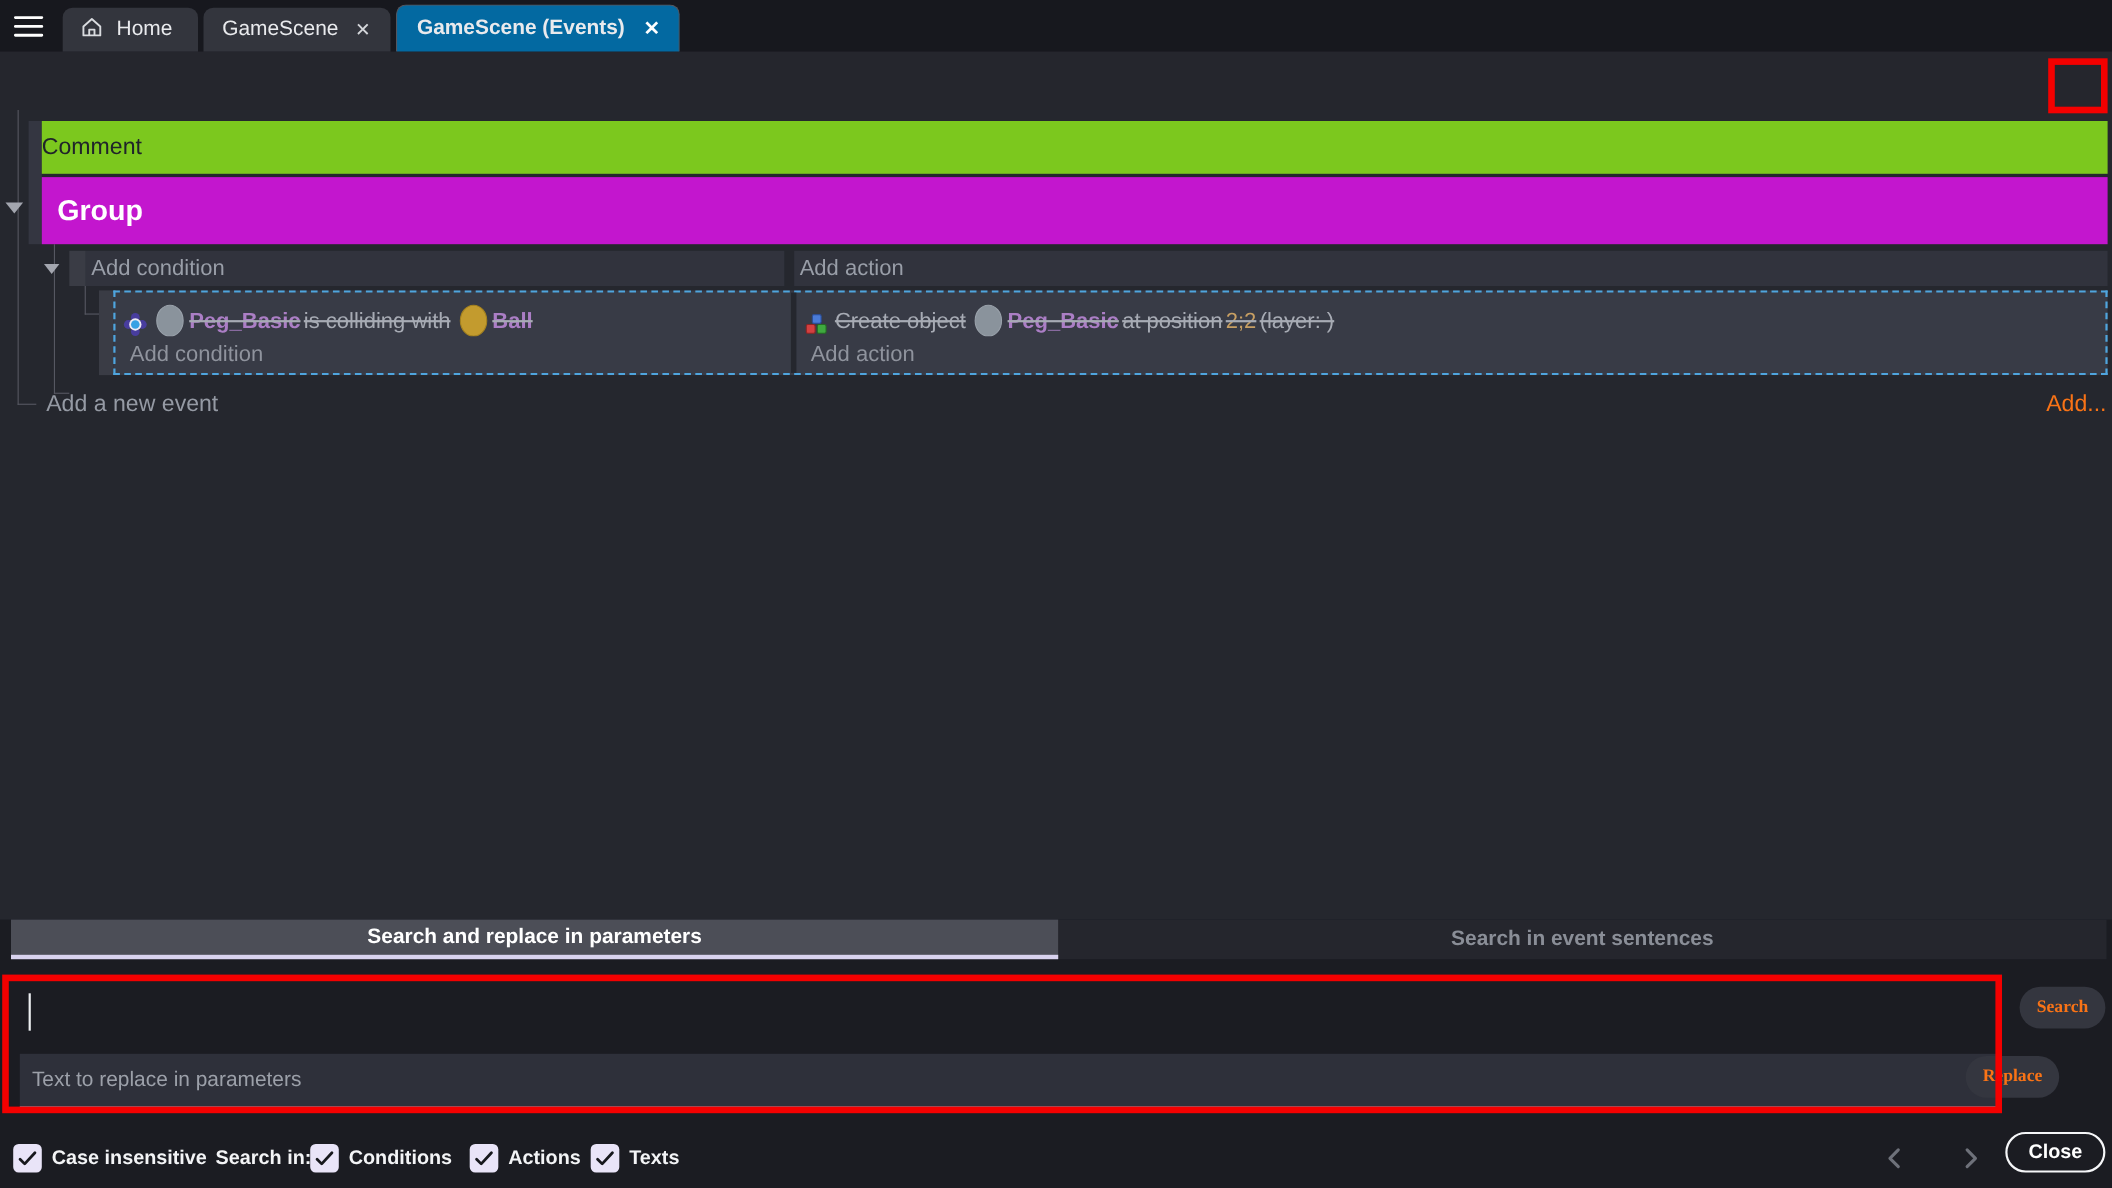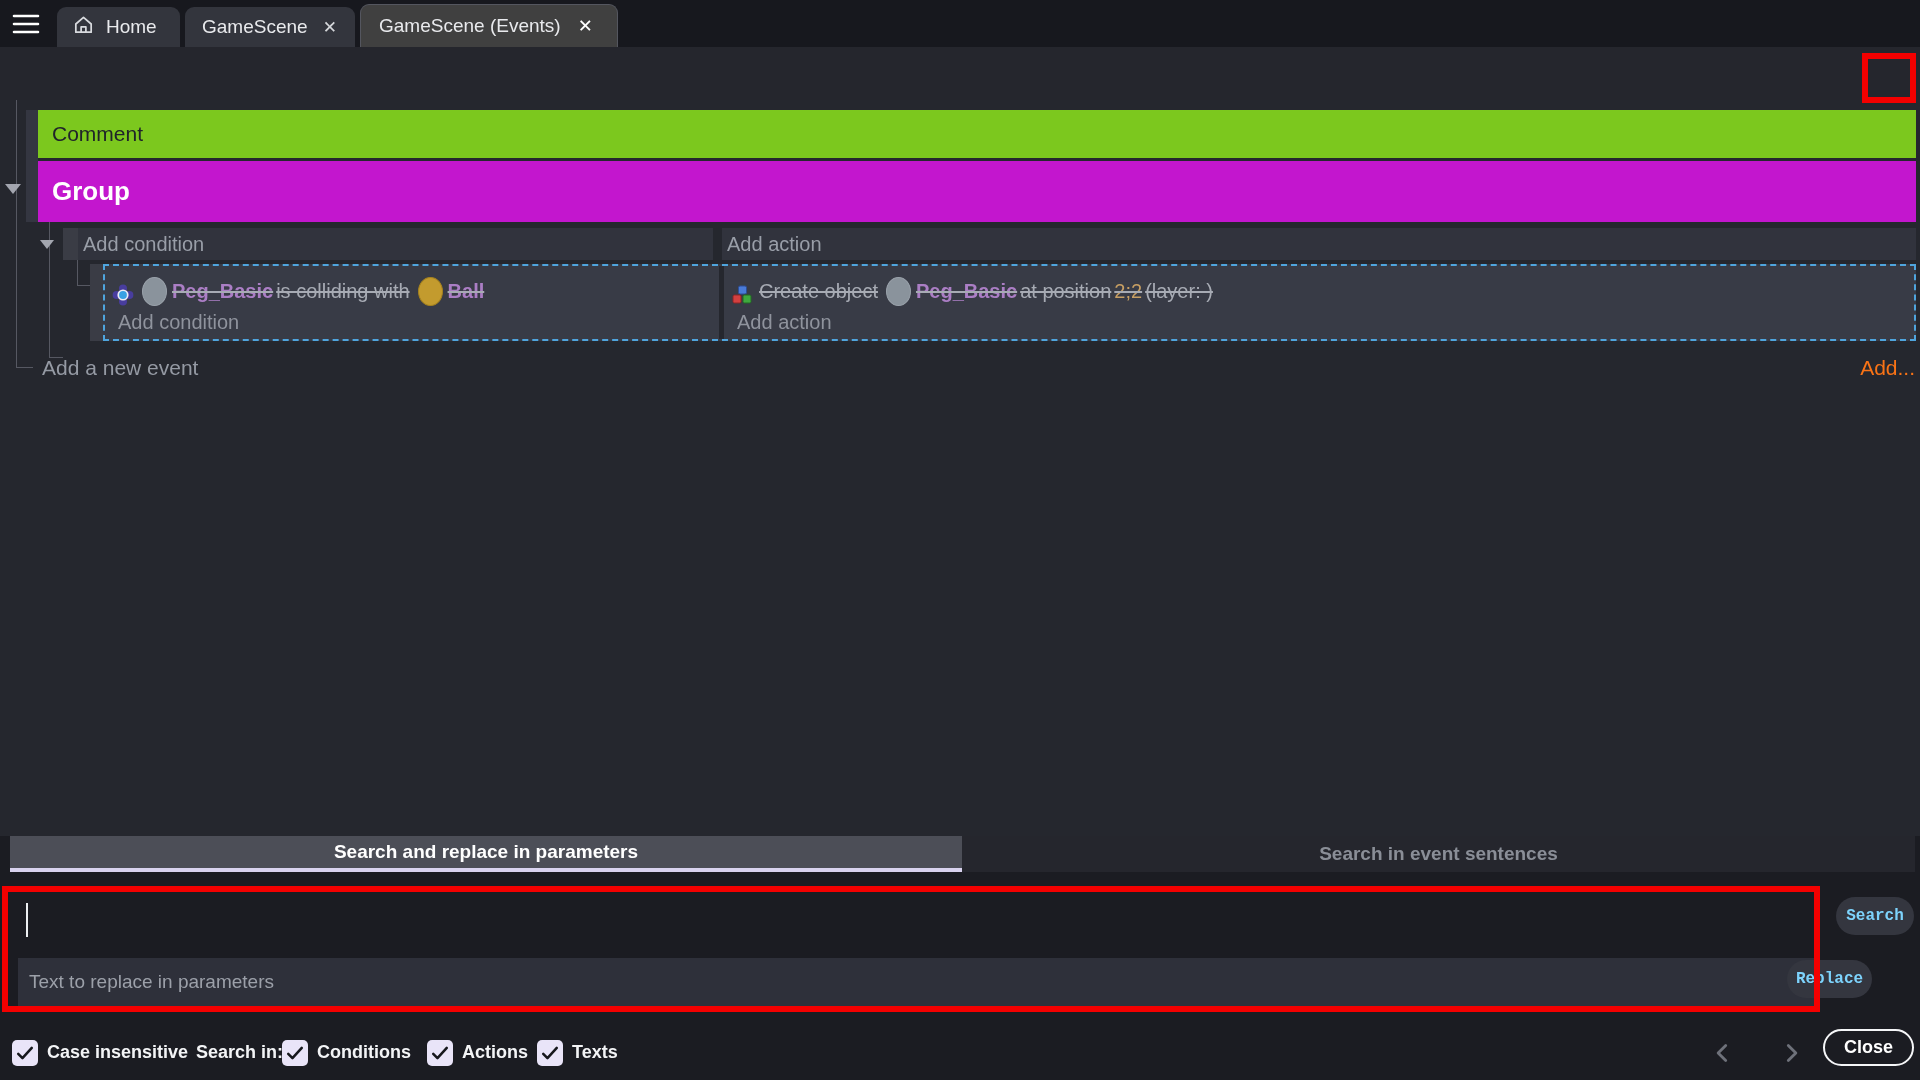--- a/index.html
+++ b/index.html
@@ -6,21 +6,21 @@
   html,body{background:#14151a}
   body{font-family:"Liberation Sans",sans-serif}
   .app{position:relative;width:1920px;height:1080px;background:#25272e;overflow:hidden}
 
   
   .tabbar{position:absolute;left:0;top:0;right:0;height:47px;background:#17181e}
   .hamburger{position:absolute;left:12px;top:12px;width:28px;height:24px;cursor:pointer}
   .tab{position:absolute;display:flex;align-items:center;font-size:19px;color:#e9eaed;background:#33353d;border-radius:9px 9px 0 0;cursor:pointer}
   .tab-home{left:57px;top:7px;width:123px;height:40px;gap:11px;padding-left:15px}
   .tab-gamescene{left:185px;top:7px;width:170px;height:40px;gap:15px;padding-left:17px}
-  .tab-active{left:360px;top:4px;width:258px;height:43px;background:#404040;border:1px solid #54565f;border-bottom:none;font-weight:400;gap:17px;padding-left:18px}
+  .tab-active{left:360px;top:4px;width:258px;height:43px;background:#0369a1;border:1px solid #54565f;border-bottom:none;font-weight:700;gap:17px;padding-left:18px}
   .tab-close{font-size:17px;color:#d5d7db;line-height:1}
   .tab-active .tab-close{color:#ffffff;font-size:18px}
 
   
   .toolbar{position:absolute;left:0;top:47px;right:0;height:53px;background:#25262d}
   .ticon{position:absolute;top:63px;width:27px;height:27px;cursor:pointer}
   .tdivider{position:absolute;left:1729px;top:58px;width:1px;height:36px;background:#44464f}
   .btn-preview{position:absolute;left:805px;top:57px;width:172px;height:41px;border:1.5px solid #6a6c75;border-radius:9px;display:flex;align-items:center;color:#f3f4f7;font-weight:700;font-size:17px;cursor:pointer}
   .btn-preview .play{margin-left:15px;width:22px;height:22px}
   .btn-preview .plabel{margin-left:13px}
@@ -28,21 +28,21 @@
   .btn-preview .caret{position:absolute;left:146px;top:16px;width:0;height:0;border-left:7px solid transparent;border-right:7px solid transparent;border-top:9px solid #e8eaee}
   .btn-publish{position:absolute;left:988px;top:57px;width:118px;height:41px;background:#4c40c6;border-radius:9px;display:flex;align-items:center;justify-content:center;gap:10px;color:#fff;font-weight:700;font-size:17px;border:none;cursor:pointer;font-family:inherit}
 
   
   .sheet{position:absolute;left:0;top:100px;right:0;height:736px;background:#25272e}
   .vline{position:absolute;width:1px;background:#565862}
   .hline{position:absolute;height:1px;background:#565862}
   .tri{position:absolute;width:0;height:0;border-left:8px solid transparent;border-right:8px solid transparent;border-top:10px solid #a3a6af;cursor:pointer}
   .tri.small{border-left-width:7px;border-right-width:7px;border-top-width:9px}
   .gutterstrip{position:absolute;background:#343641}
-  .bar-comment{position:absolute;left:38px;top:10px;width:1878px;height:48px;background:#7cc81e;color:#20242a;font-size:21px;display:flex;align-items:center;padding-left:14px;cursor:pointer}
+  .bar-comment{position:absolute;left:38px;top:10px;width:1878px;height:48px;background:#7cc81e;color:#20242a;font-size:21px;display:flex;align-items:center;cursor:pointer}
   .bar-group{position:absolute;left:38px;top:61px;width:1878px;height:61px;background:#c316ce;color:#ffffff;font-size:26px;font-weight:700;display:flex;align-items:center;padding-left:14px;cursor:pointer}
   .handle{position:absolute;background:#3a3c45}
   .cell{position:absolute;background:#31333d;display:flex;align-items:center;color:#999ea8;font-size:20px;padding-left:5px;cursor:pointer}
   .selected-event{position:absolute;left:103px;top:164px;width:1813px;height:77px;border:2px dashed #4fa5de;background:#383b46}
   .sel-col{position:absolute;top:0;height:100%}
   .sel-div{position:absolute;left:614px;top:0;width:5px;height:100%;background:#25272e}
   .sentence-row{height:40px;display:flex;align-items:flex-end;padding-left:4px;white-space:nowrap;overflow:hidden;cursor:pointer}
   .add-row{height:33px;display:flex;align-items:center;padding-left:13px;color:#8f939d;font-size:20px;cursor:pointer}
   .strike{text-decoration:line-through;text-decoration-thickness:1.5px;color:#a7abb4;font-size:20px}
   .seg{margin:0 3px}
@@ -56,21 +56,21 @@
   .add-overflow{position:absolute;right:5px;top:248px;height:40px;display:flex;align-items:center;color:#f97316;font-size:21px;cursor:pointer}
 
   
   .panel{position:absolute;left:0;top:836px;right:0;height:244px;background:#1b1c22}
   .stab{position:absolute;top:0;height:36px;display:flex;align-items:center;justify-content:center;font-size:19px;font-weight:700;cursor:pointer}
   .stab-active{left:10px;width:952px;background:#4c4e57;color:#ffffff;border-bottom:4px solid #d9d3ef}
   .stab-inactive{left:962px;width:953px;background:#25262d;color:#8a8e97}
   .sinput{position:absolute;left:18px;width:1800px;height:50px;background:#2e303a;border:none;border-bottom:2px solid #e2ddf2;color:#dadde2;font-size:19px;padding:0 11px;outline:none;font-family:inherit}
   .sinput::placeholder{color:#9ca0a9}
   .cursor{position:absolute;left:26px;top:67px;width:2px;height:34px;background:#edeff2;z-index:5}
-  .pbtn{position:absolute;border:none;border-radius:19px;background:#34363f;color:#7dd3fc;font-weight:700;font-size:16px;font-family:Liberation Mono, monospace;cursor:pointer}
+  .pbtn{position:absolute;border:none;border-radius:19px;background:#34363f;color:#f97316;font-weight:700;font-size:16px;font-family:Liberation Serif, serif;cursor:pointer}
   .red-box{position:absolute;border:6px solid #f40000;pointer-events:none;z-index:30}
   .cb{position:absolute;top:204px;width:26px;height:26px;background:#e9e4f8;border-radius:5px;display:flex;align-items:center;justify-content:center;cursor:pointer}
   .opt-label{position:absolute;top:203px;height:27px;line-height:27px;font-size:18px;font-weight:700;color:#f3f4f6}
   .nav{position:absolute;top:204px;width:26px;height:26px;cursor:pointer}
   .btn-close{position:absolute;left:1823px;top:193px;width:91px;height:37px;border:2px solid #f5f6f8;border-radius:19px;background:transparent;color:#ffffff;font-weight:700;font-size:18px;font-family:inherit;cursor:pointer}
 </style>
 </head>
 <body>
 
 <div class="app">

